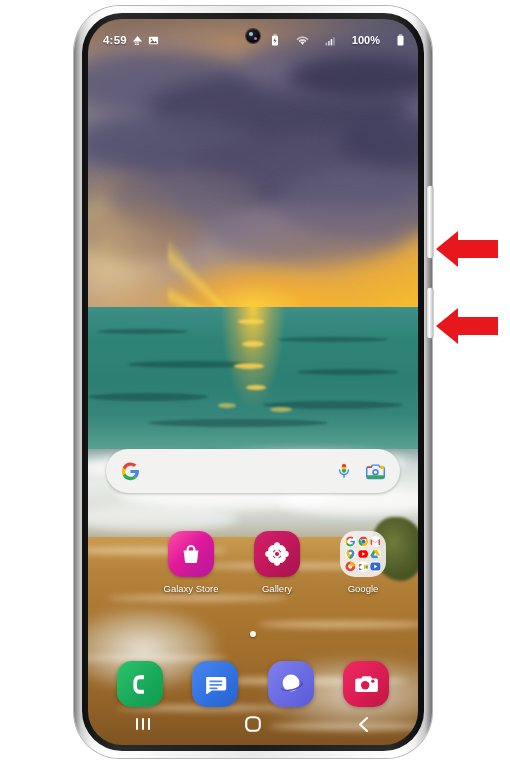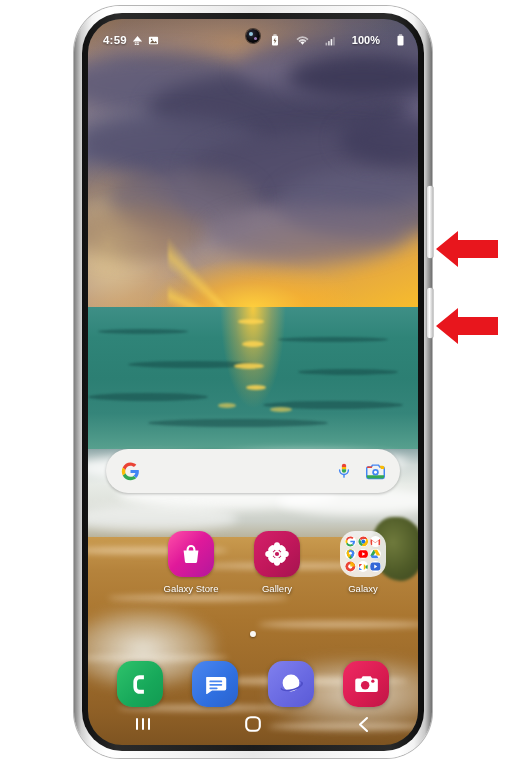--- a/index.html
+++ b/index.html
@@ -470,21 +470,21 @@
             <path d="M2 10.4 L8.5 16.3 H3.8 A1.8 1.8 0 0 1 2 14.5 Z" fill="#4285f4"></path>
           </svg>
         </div>
         <div class="mini" style="background:#fff;">
           <svg width="11" height="9" viewBox="0 0 22 17">
             <rect x="0.5" y="0.5" width="21" height="16" rx="4.2" fill="#3367d6"></rect>
             <path d="M8.8 4.6 L15 8.5 L8.8 12.4 Z" fill="#ffffff"></path>
           </svg>
         </div>
       </div>
-      <div class="app-lb nosel">Galaxy</div>
+      <div class="app-lb nosel">Google</div>
     </div>
   </div>
 
   <div id="page-dots">
     <div class="dot"></div>
   </div>
 
   <div id="dock">
     <div class="dock-ic squircle" style="background:linear-gradient(135deg,#2ec26b 0%,#17a85a 60%,#129a52 100%);">
       <svg width="23" height="23" viewBox="0 0 24 24">

